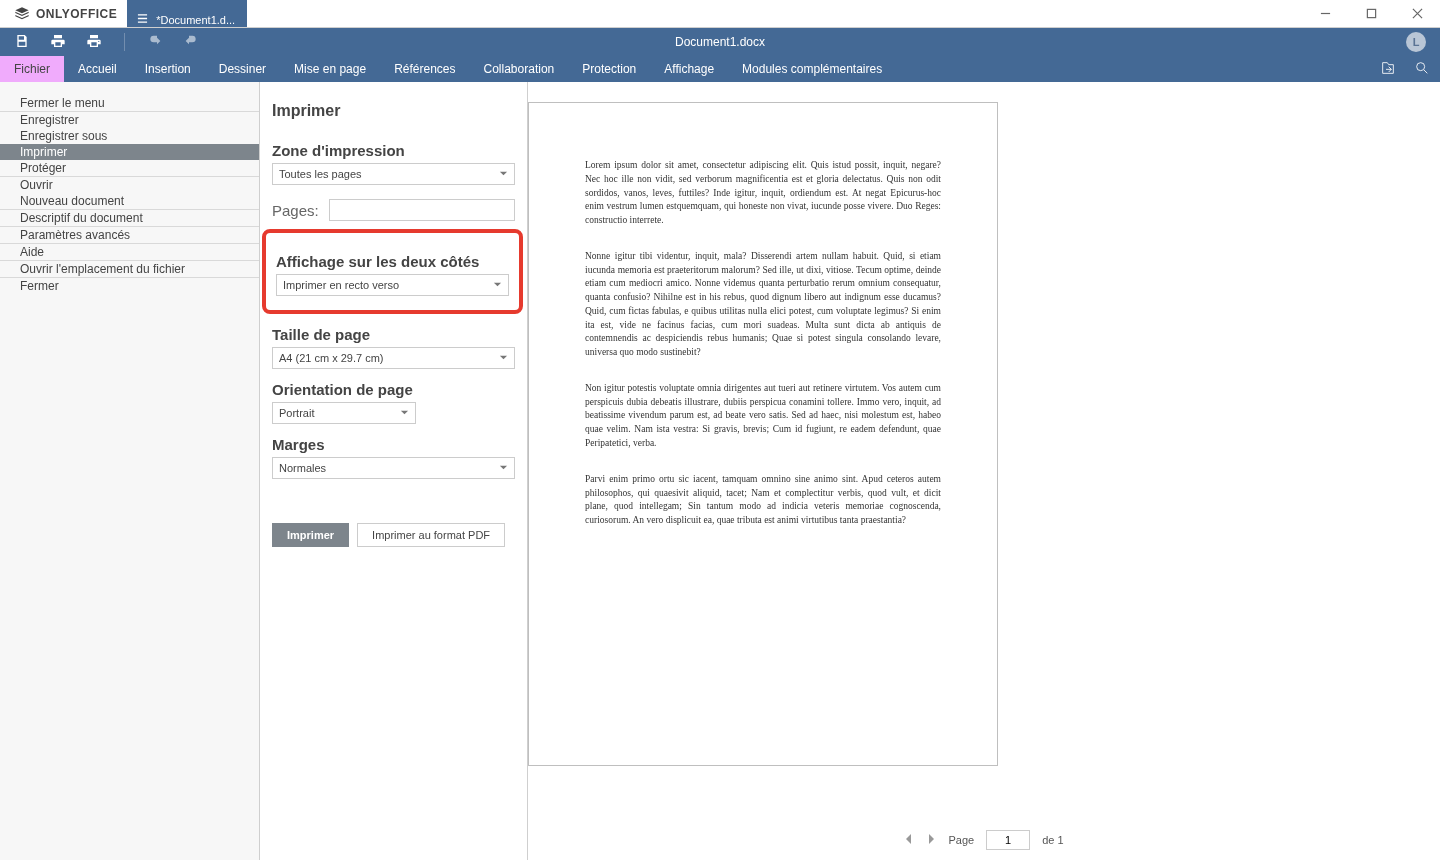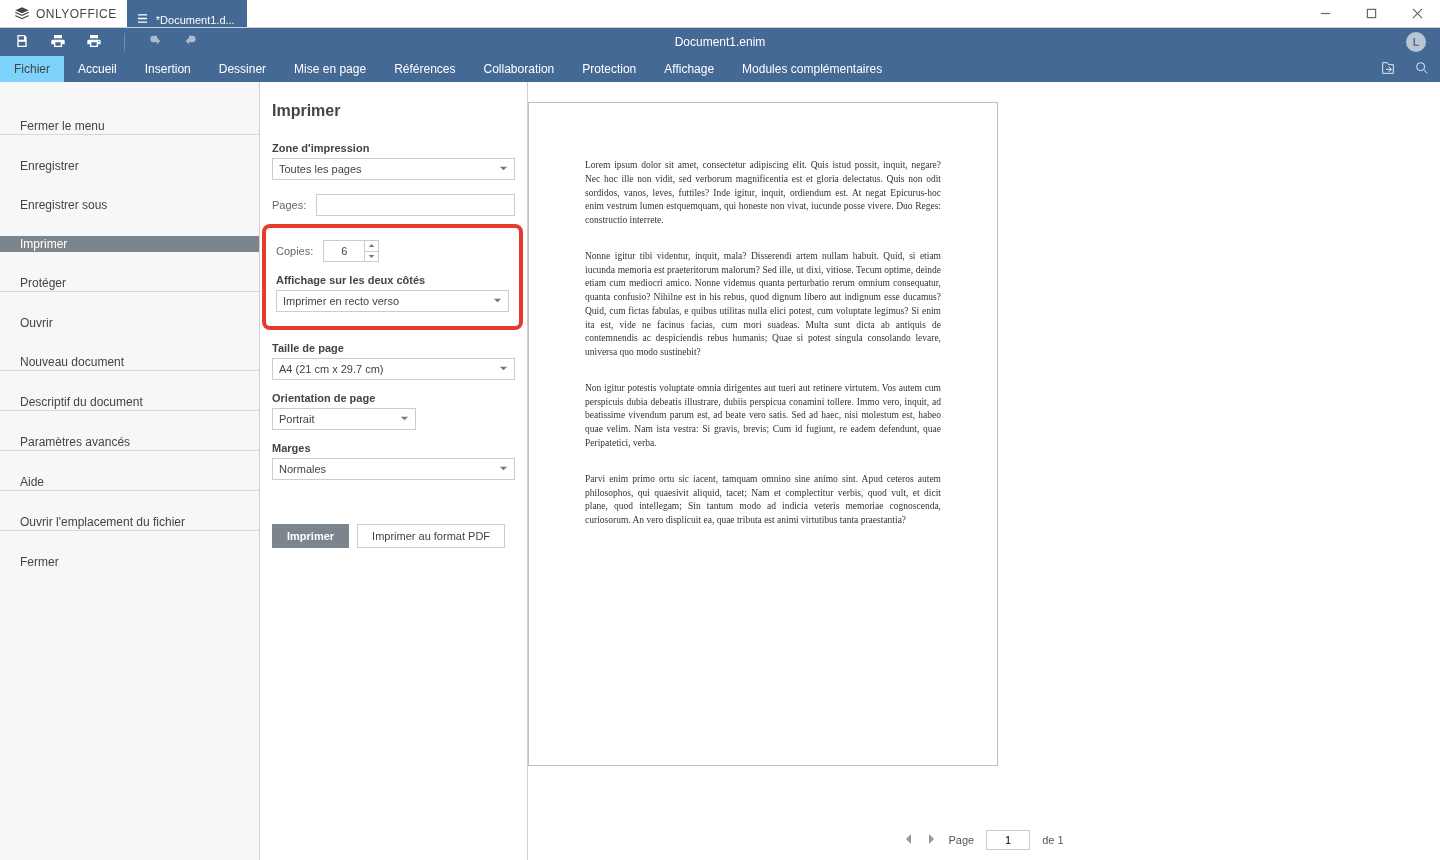--- a/index.html
+++ b/index.html
@@ -1,20 +1,20 @@
 <!DOCTYPE html>
 <html><head>
 <meta charset="utf-8">
 <style>
   * { box-sizing: border-box; margin: 0; padding: 0; }
   body { font-family: Arial, Helvetica, sans-serif; font-size: 12px; color: #444; width: 1440px; height: 860px; overflow: hidden; background: #fff; }
 
   
   .titlebar { height: 28px; background: #fff; display: flex; align-items: center; border-bottom: 1px solid #cfcfcf; }
-  .titlebar .logo { display: flex; align-items: center; padding: 0 10px 0 14px; gap: 6px; font-weight: normal; font-size: 12px; color: #444; letter-spacing: 0.5px; }
+  .titlebar .logo { display: flex; align-items: center; padding: 0 10px 0 14px; gap: 6px; font-weight: bold; font-size: 12px; color: #444; letter-spacing: 0.5px; }
   .titlebar .logo svg { width: 16px; height: 16px; }
   .titlebar .tab { height: 100%; background: #446995; color: #fff; display: flex; align-items: center; padding: 12px 6px 0 10px; gap: 8px; font-size: 11px; max-width: 120px;}
   .titlebar .tab .hamburger { display: inline-block; }
   .titlebar .tab .close { margin-left: 4px; }
   .titlebar .winbtns { margin-left: auto; display: flex; }
   .titlebar .winbtns .wb { width: 46px; height: 28px; display: flex; align-items: center; justify-content: center; }
   .titlebar .winbtns svg { width: 11px; height: 11px; stroke: #666; fill: none; stroke-width: 1.3; }
 
   
   .toolbar { height: 28px; background: #446995; display: flex; align-items: center; color: #fff; position: relative;}
@@ -22,38 +22,38 @@
   .toolbar .tool-group .tool svg { width: 16px; height: 16px; fill: #fff; }
   .toolbar .tool-group .sep { width: 1px; height: 18px; background: rgba(255,255,255,0.25); margin: 0 2px;}
   .toolbar .tool-group .dim svg { opacity: 0.55; }
   .toolbar .center-title { position: absolute; left: 50%; transform: translateX(-50%); font-size: 12px; }
   .toolbar .right-tools { margin-left: auto; padding-right: 14px; display:flex; align-items:center;}
   .toolbar .avatar { width: 20px; height: 20px; border-radius: 50%; background: #b9c6d6; color: #5a7394; display: flex; align-items:center; justify-content:center; font-size: 11px; font-weight: bold;}
 
   
   .menubar { height: 26px; background: #446995; display: flex; align-items: stretch; color: #fff; font-size: 12px; }
   .menubar .menu-item { display: flex; align-items: center; padding: 0 14px; cursor: pointer; }
-  .menubar .menu-item.active { background: #7dd3fc; color: #444; }
+  .menubar .menu-item.active { background: #f0abfc; color: #444; }
   .menubar .right-menu { margin-left: auto; display:flex; align-items:center; padding-right:10px; gap:18px;}
   .menubar .right-menu svg { width:16px; height:16px; fill:none; stroke: #fff; stroke-width:1.3;}
 
   
   .main { display: flex; height: calc(860px - 28px - 28px - 26px); }
 
   
   .sidebar { width: 260px; border-right: 1px solid #cfcfcf; background: #f7f7f7; }
-  .sidebar .side-item { padding: 1px 20px; font-size: 12px; color: #444; border-bottom: 0 solid transparent; cursor: pointer; margin-top: 23px;}
+  .sidebar .side-item { padding: 1px 20px; font-size: 12px; color: #444; border-bottom: 0 solid transparent; cursor: pointer;}
   .sidebar .side-item.selected { background: #7d858c; color: #fff; }
   .sidebar .divider { height: 1px; background: #d9d9d9; }
   .sidebar .group-top { padding-top:14px;}
 
   
   .print-panel { width: 268px; border-right: 1px solid #cfcfcf; padding: 20px 12px 10px 12px; overflow-y: auto;}
   .print-panel h1 { font-size: 16px; font-weight: bold; color: #444; margin-bottom: 22px; }
-  .form-label { font-size: 11px; font-weight: bold; color: #444; margin: 12px 0 4px; display:block;}
+  .form-label { font-size: 15px; font-weight: bold; color: #444; margin: 12px 0 4px; display:block;}
   .form-label.inline { display:inline-block; font-weight: normal; color:#666; margin:0; vertical-align: middle;}
   .select, .textinput { width: 100%; height: 22px; border: 1px solid #ccc; background: #fff; font-size: 11px; padding: 8px 6px; color: #444; display:flex; align-items:center; position:relative;}
   .select .chev { position: absolute; right: 6px; top: 50%; transform: translateY(-50%); }
   .select .chev svg { width: 9px; height:9px; fill:#777; }
   .row-inline { display:flex; align-items:center; gap:10px; margin-top:14px;}
   .row-inline .textinput { width: 200px; }
   .spinner-wrap { display:flex; align-items:center; gap:10px; margin-top:14px;}
   .spinner { display:flex; border:1px solid #ccc; height:22px; width:56px; background:#fff;}
   .spinner .spin-val { flex:1; text-align:center; font-size:11px; line-height:20px;}
   .spinner .spin-btns { width:14px; border-left:1px solid #ccc; display:flex; flex-direction:column;}
@@ -130,21 +130,21 @@
           <path d="M6 3h12v5H6V3zm-2 7h16a2 2 0 012 2v5h-4v4H6v-4H2v-5a2 2 0 012-2zm4 9h8v-5H8v5zm10-6h2v-1h-2v1z"></path>
         </svg></div>
     <span class="sep"></span>
     <div class="tool dim"><svg viewBox="0 0 24 24">
           <path d="M9 7l-5 5 5 5v-3h5a5 5 0 000-10H9v3z" transform="scale(-1,1) translate(-24,0)"></path>
         </svg></div>
     <div class="tool dim"><svg viewBox="0 0 24 24">
           <path d="M9 7l-5 5 5 5v-3h5a5 5 0 000-10H9v3z"></path>
         </svg></div>
   </div>
-  <div class="center-title">Document1.enim</div>
+  <div class="center-title">Document1.docx</div>
   <div class="right-tools">
     <div class="avatar">
         <span>L</span>
       </div>
   </div>
 </div>
 
 <div class="menubar">
   <div id="menubar-items" style="display:flex;">
       <div class="menu-item active">Fichier</div>
@@ -208,38 +208,20 @@
     </div>
 
     <div class="row-inline">
       <span class="form-label inline">Pages:</span>
       <div class="textinput">
           <span></span>
         </div>
     </div>
 
     <div class="highlight-box">
-      <div class="spinner-wrap">
-        <span class="form-label inline">Copies:</span>
-        <div class="spinner">
-          <div class="spin-val">6</div>
-          <div class="spin-btns">
-            <div>
-                <svg viewBox="0 0 10 6">
-                  <path d="M1 5l4-4 4 4z"></path>
-                </svg>
-              </div>
-            <div>
-                <svg viewBox="0 0 10 6">
-                  <path d="M1 1l4 4 4-4z"></path>
-                </svg>
-              </div>
-          </div>
-        </div>
-      </div>
 
       <span class="form-label">Affichage sur les deux côtés</span>
       <div class="select">
         <span>Imprimer en recto verso</span>
         <span class="chev"><svg viewBox="0 0 10 10">
               <path d="M1 3l4 4 4-4z"></path>
             </svg></span>
       </div>
     </div>
 

